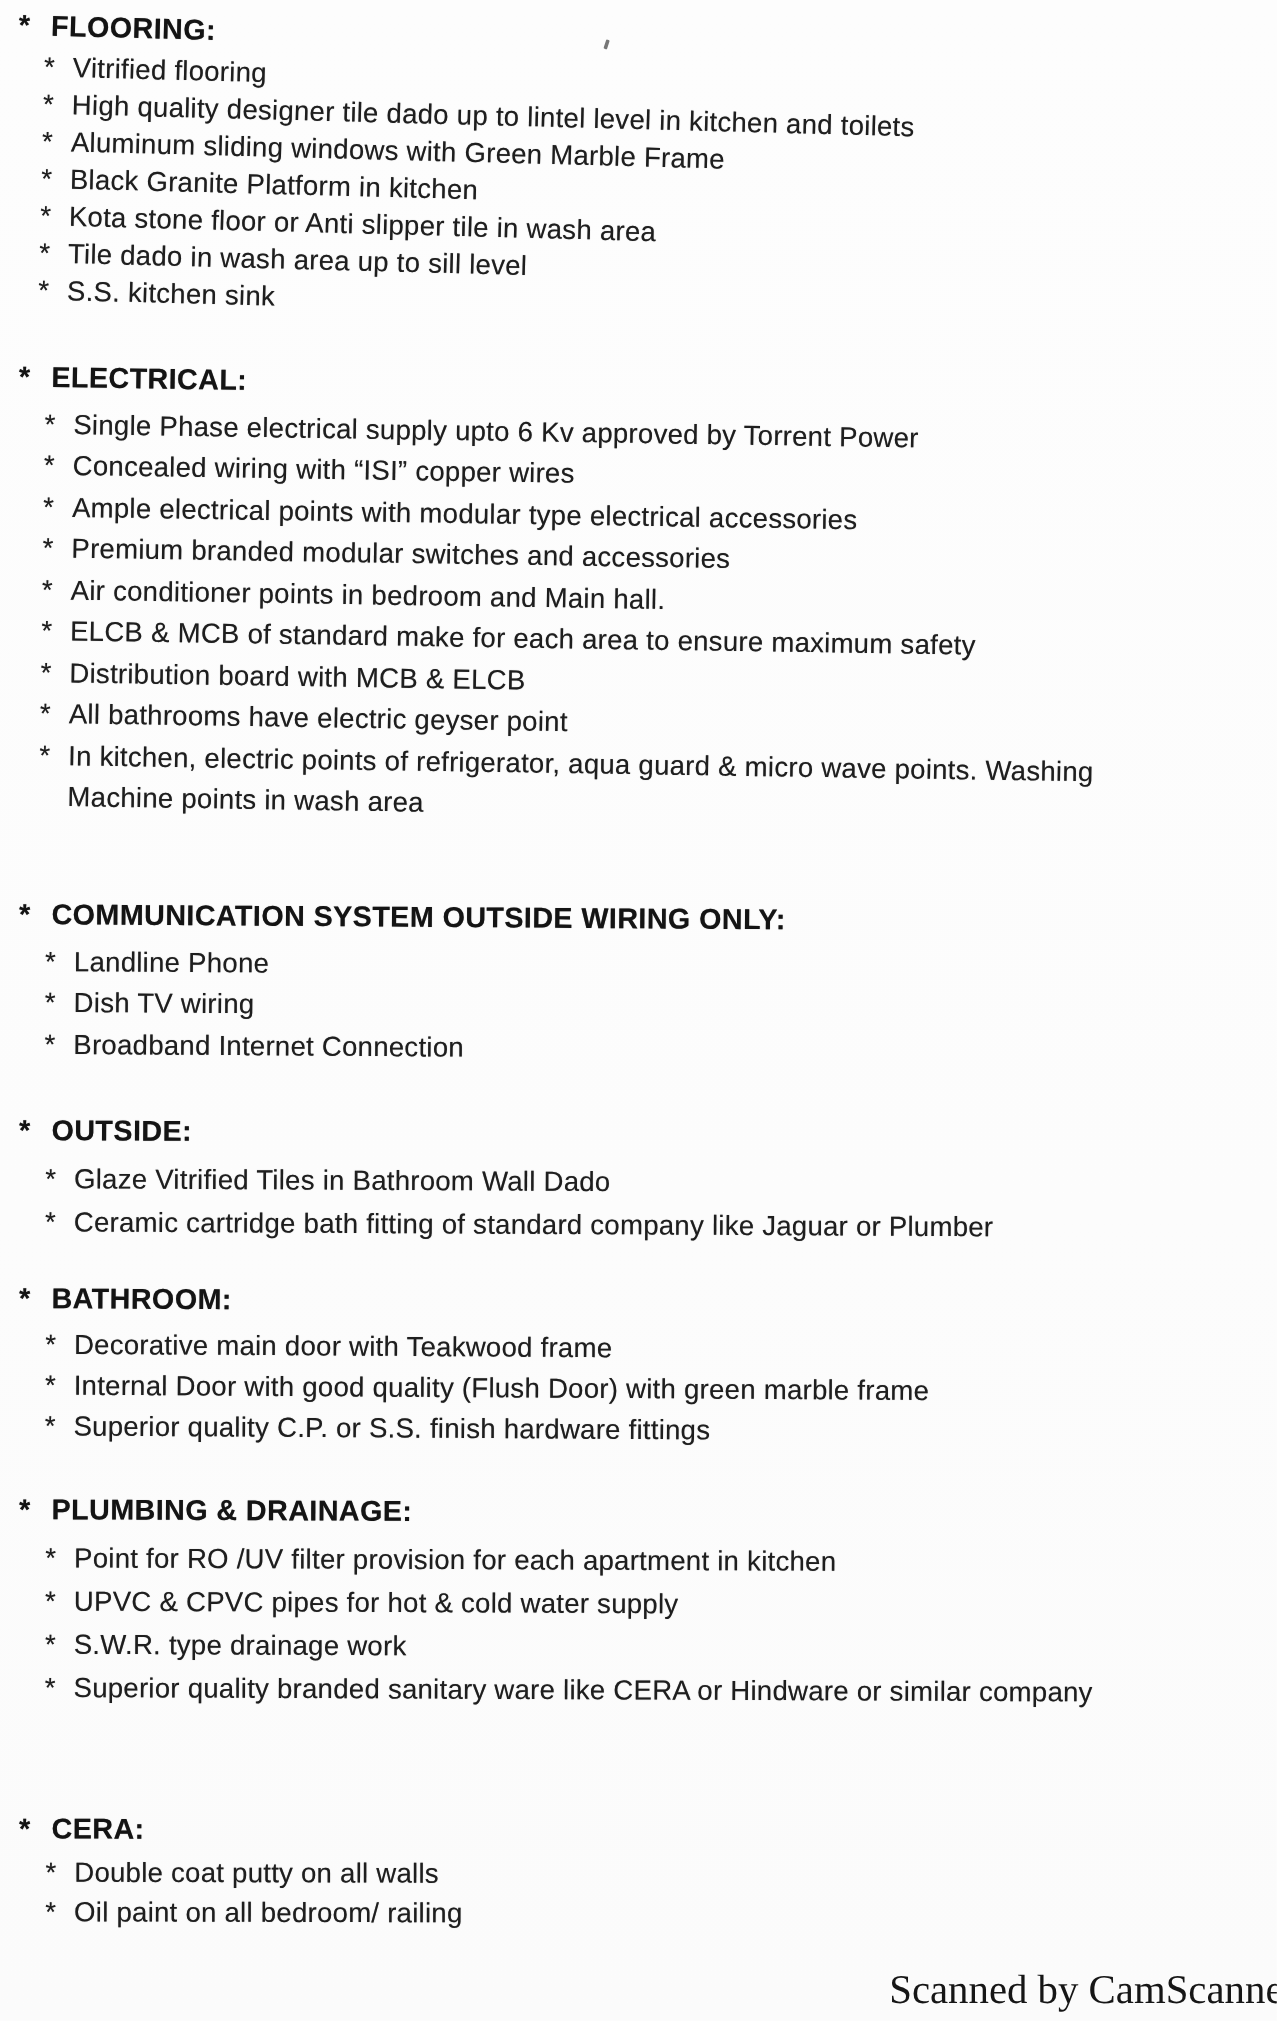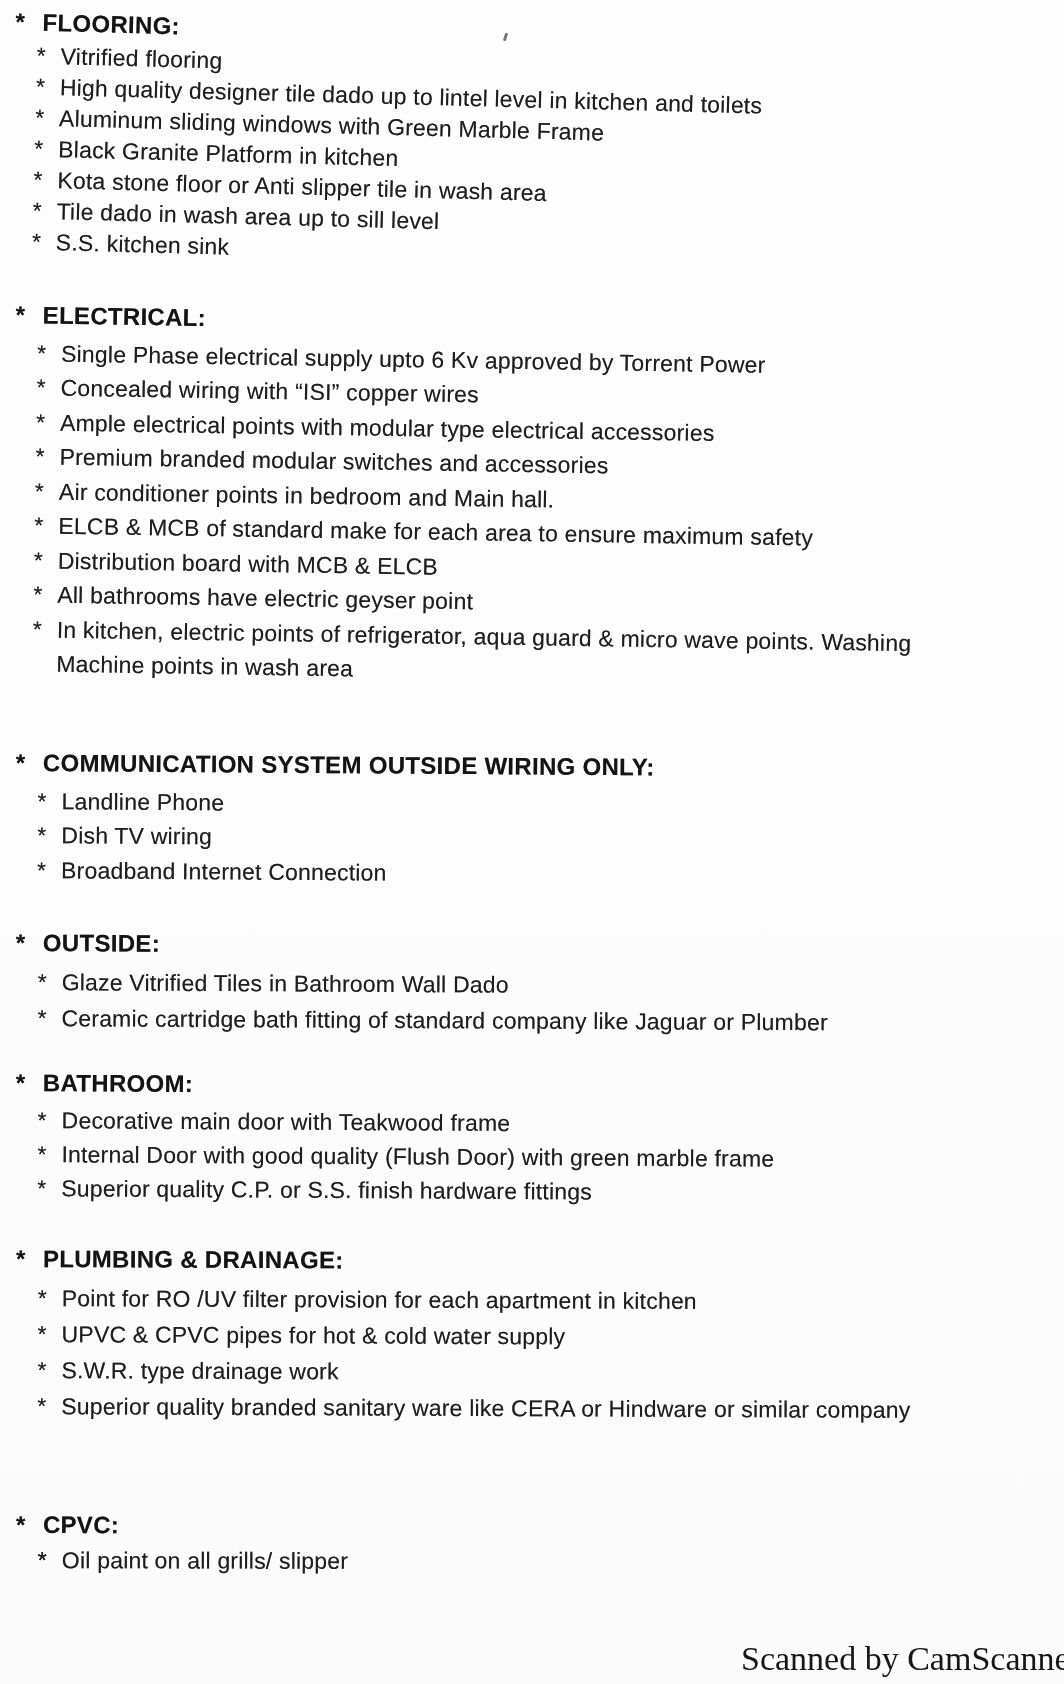--- a/index.html
+++ b/index.html
@@ -125,21 +125,21 @@
       <div class="section" style="top: 1241px; width: 1005px; line-height: 36px; transform: rotate(0.25deg);">
         <div class="sec-title"><span class="bullet">*</span><span>PLUMBING &amp; DRAINAGE:</span></div>
         <ul class="sec-items">
           <li><span class="bullet">*</span><span>Point for RO /UV filter provision for each apartment in kitchen</span></li>
           <li><span class="bullet">*</span><span>UPVC &amp; CPVC pipes for hot &amp; cold water supply</span></li>
           <li><span class="bullet">*</span><span>S.W.R. type drainage work</span></li>
           <li><span class="bullet">*</span><span>Superior quality branded sanitary ware like CERA or Hindware or similar company</span></li>
         </ul>
       </div>
       <div class="section" style="top: 1508px; width: 1000px; line-height: 33px; transform: rotate(0.15deg);">
-        <div class="sec-title"><span class="bullet">*</span><span>CPVC:</span></div>
+        <div class="sec-title"><span class="bullet">*</span><span>CERA:</span></div>
         <ul class="sec-items">
-          <li><span class="bullet">*</span></li>
-          <li><span class="bullet">*</span><span>Oil paint on all grills/ slipper</span></li>
+          <li><span class="bullet">*</span><span>Double coat putty on all walls</span></li>
+          <li><span class="bullet">*</span><span>Oil paint on all bedroom/ railing</span></li>
         </ul>
       </div>
     </div>
   <div id="watermark">Scanned by CamScanner</div>
 </div>
 
 </body></html>

